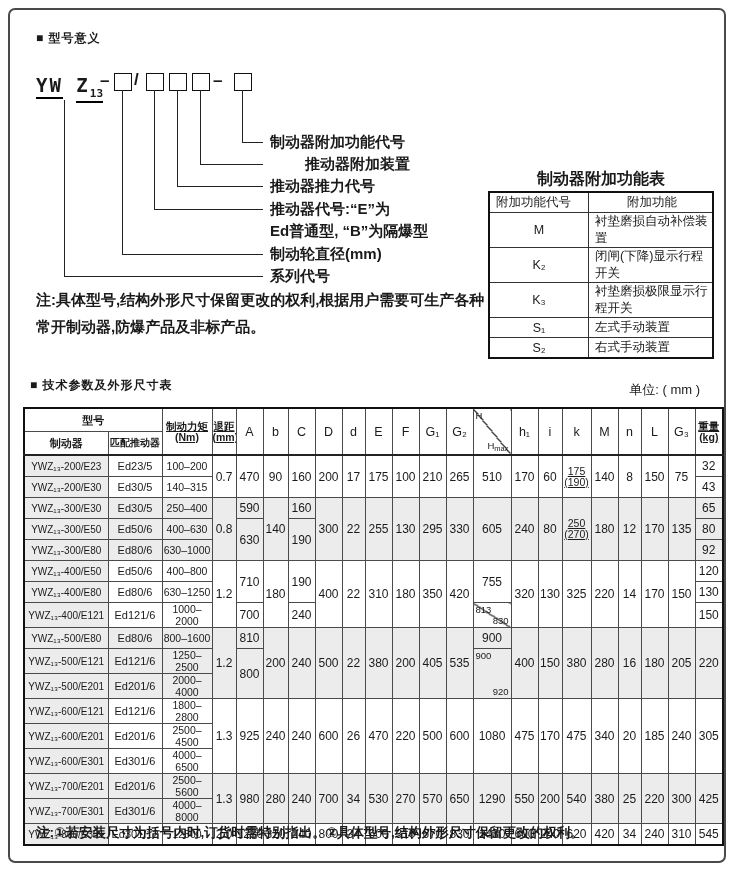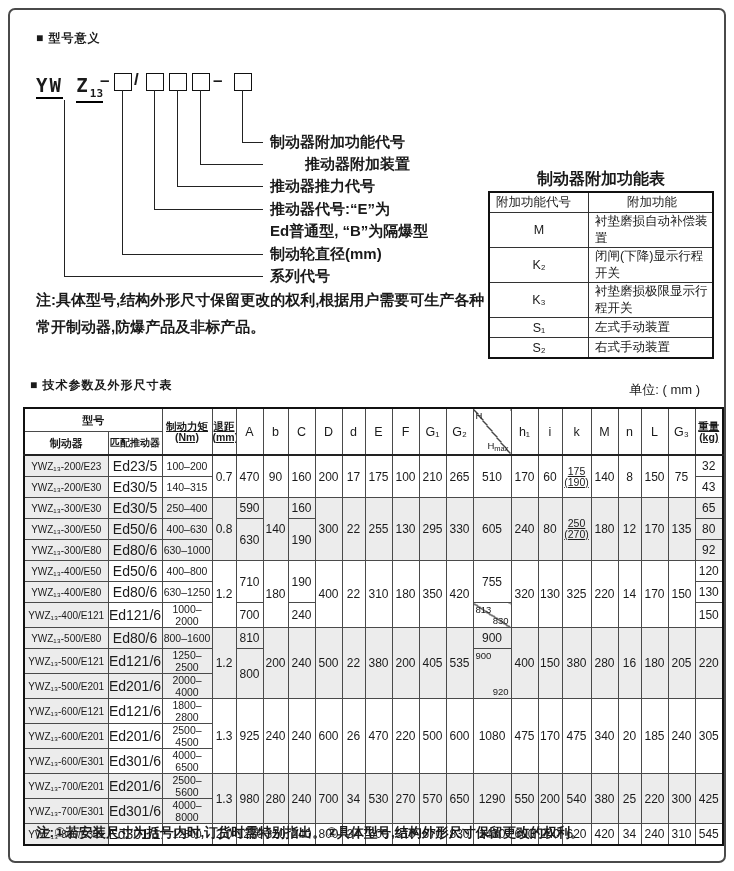--- a/index.html
+++ b/index.html
@@ -34,21 +34,21 @@
   #spec table{border-collapse:collapse;table-layout:fixed;width:689px;border:2px solid #111;}
   #spec th,#spec td{border:1px solid #4a4a4a;text-align:center;vertical-align:middle;
         font-size:12px;padding:0;height:20px;overflow:hidden;}
   #spec thead{border-bottom:2px solid #222;}
   #spec th{font-weight:normal;font-size:12.5px;height:22px;}
   #spec th.cn{font-weight:bold;font-size:11px;}
   #spec th.cn.sm{font-size:10px;font-weight:bold;}
   #spec .two div{line-height:11px;font-size:10.5px;text-decoration:underline;}
   #spec th.two div{font-size:10.5px;font-weight:bold;}
   #spec td.c-model{background:#ececec;font-size:10px;}
-  #spec td.c-push{font-size:14px;}
+  #spec td.c-push{font-size:11px;}
   #spec td.c-tq{font-size:10.5px;margin-left:12px;}
   #spec tr.shade td{background:#ececec;}
   #spec tr.gt td{border-top:1.6px solid #222;}
   .diag{position:relative;
     background-image:linear-gradient(to top right,transparent calc(50% - 0.7px),
       #444 calc(50% - 0.7px),#444 calc(50% + 0.7px),transparent calc(50% + 0.7px));}
   .diag .d-a{position:absolute;left:2px;top:1px;font-size:9.5px;}
   .diag .d-b{position:absolute;right:2px;bottom:1px;font-size:9.5px;}
   .diag .d-sub{font-size:7.5px;vertical-align:-2px;}
   #note2{left:36px;top:824px;font-size:13.5px;font-weight:bold;}

